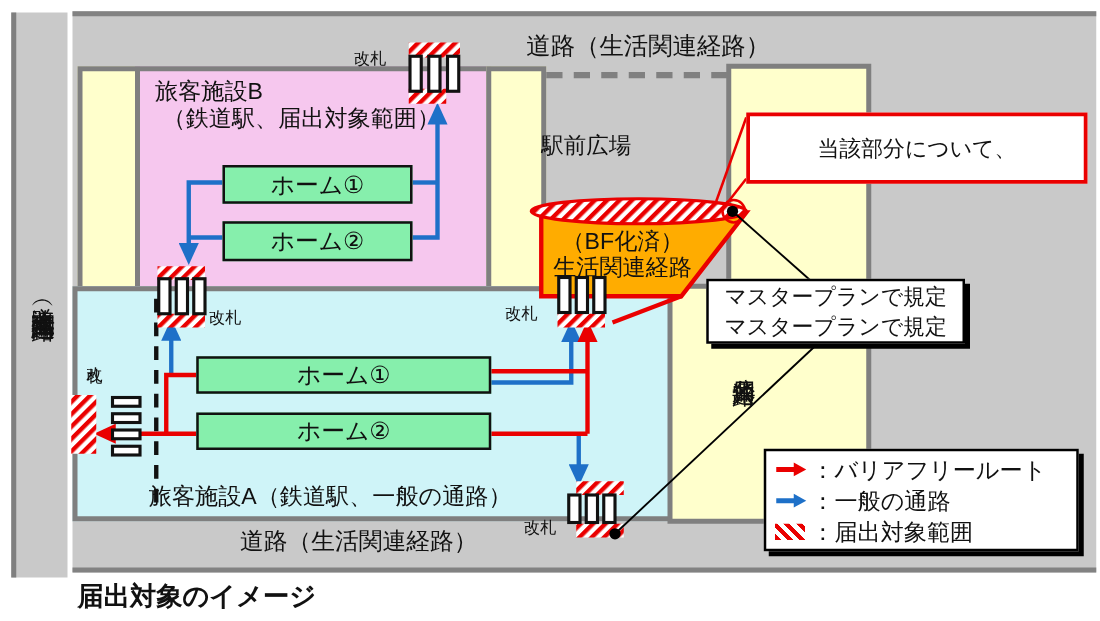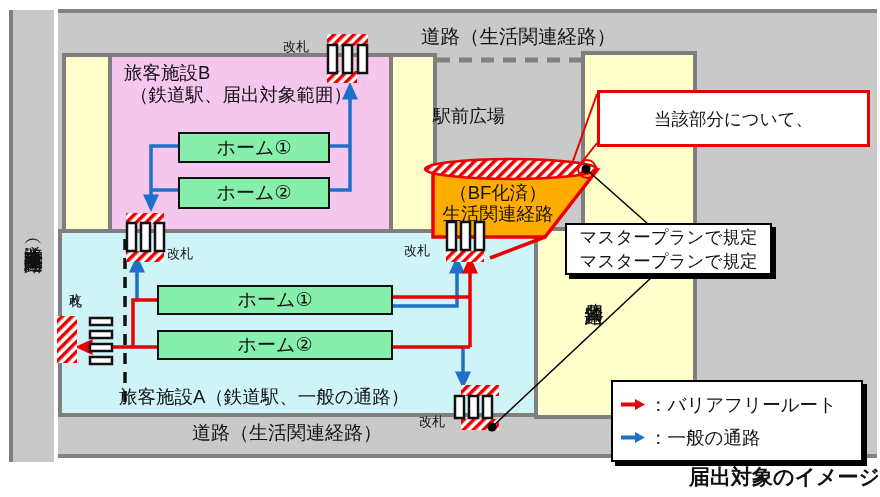--- a/index.html
+++ b/index.html
@@ -46,28 +46,28 @@
   .pa1{left:157px;top:285px;width:236px;height:30px;}
   .pa2{left:157px;top:330px;width:236px;height:30px;}
 
   
   .callout{position:absolute;z-index:5;background:#fff;box-sizing:border-box;text-align:center;
            display:flex;flex-direction:column;justify-content:center;font-size:17.5px;line-height:24px;}
   .callout-red{left:597px;top:90px;width:273px;height:57px;border:3px solid #EA0000;}
   .callout-black{left:565px;top:223px;width:207px;height:52px;border:2.5px solid #000;box-shadow:4px 4px 0 #000;}
 
   
-  .legend{position:absolute;left:611px;top:380px;width:252px;height:82px;z-index:5;background:#fff;
+  .legend{position:absolute;left:611px;top:359px;width:252px;height:82px;z-index:5;background:#fff;
           border:2.5px solid #000;box-shadow:4px 4px 0 #000;box-sizing:border-box;
           display:flex;flex-direction:column;justify-content:space-evenly;padding:2px 0 2px 7px;}
   .legend-row{display:flex;align-items:center;gap:2px;font-size:18.5px;white-space:nowrap;}
   .legend-icon{width:27px;height:13px;flex:0 0 27px;display:flex;align-items:center;}
   .hatch-swatch{width:24px;height:13px;background:repeating-linear-gradient(45deg,#EA0000 0 3.5px,#fff 3.5px 7px);}
 
-  .title{left:62px;top:463px;width:818px;text-align:right;font-size:21px;font-weight:bold;z-index:4;}
+  .title{left:62px;top:463px;width:818px;text-align:left;font-size:21px;font-weight:bold;z-index:4;}
 </style>
 </head>
 <body>
 
 <div class="stage">
 
   <div class="abs left-road">
     <div class="v-text road-left-label">道路（非生活関連経路）</div>
   </div>
   <div class="abs main-road"></div>
@@ -221,17 +221,23 @@
     </div>
     <div class="legend-row">
       <span class="legend-icon">
         <svg width="26" height="13" viewBox="0 0 26 13">
             <line x1="1" y1="6.5" x2="16" y2="6.5" stroke="#1E70C8" stroke-width="4"></line>
             <polygon points="15,1 25,6.5 15,12" fill="#1E70C8"></polygon>
           </svg>
       </span>
       <span>：一般の通路</span>
     </div>
+    <div class="legend-row">
+      <span class="legend-icon">
+          <span class="hatch-swatch"></span>
+        </span>
+      <span>：届出対象範囲</span>
+    </div>
   </div>
 
   <div class="lbl title">届出対象のイメージ</div>
 
 </div>
 
 </body></html>

